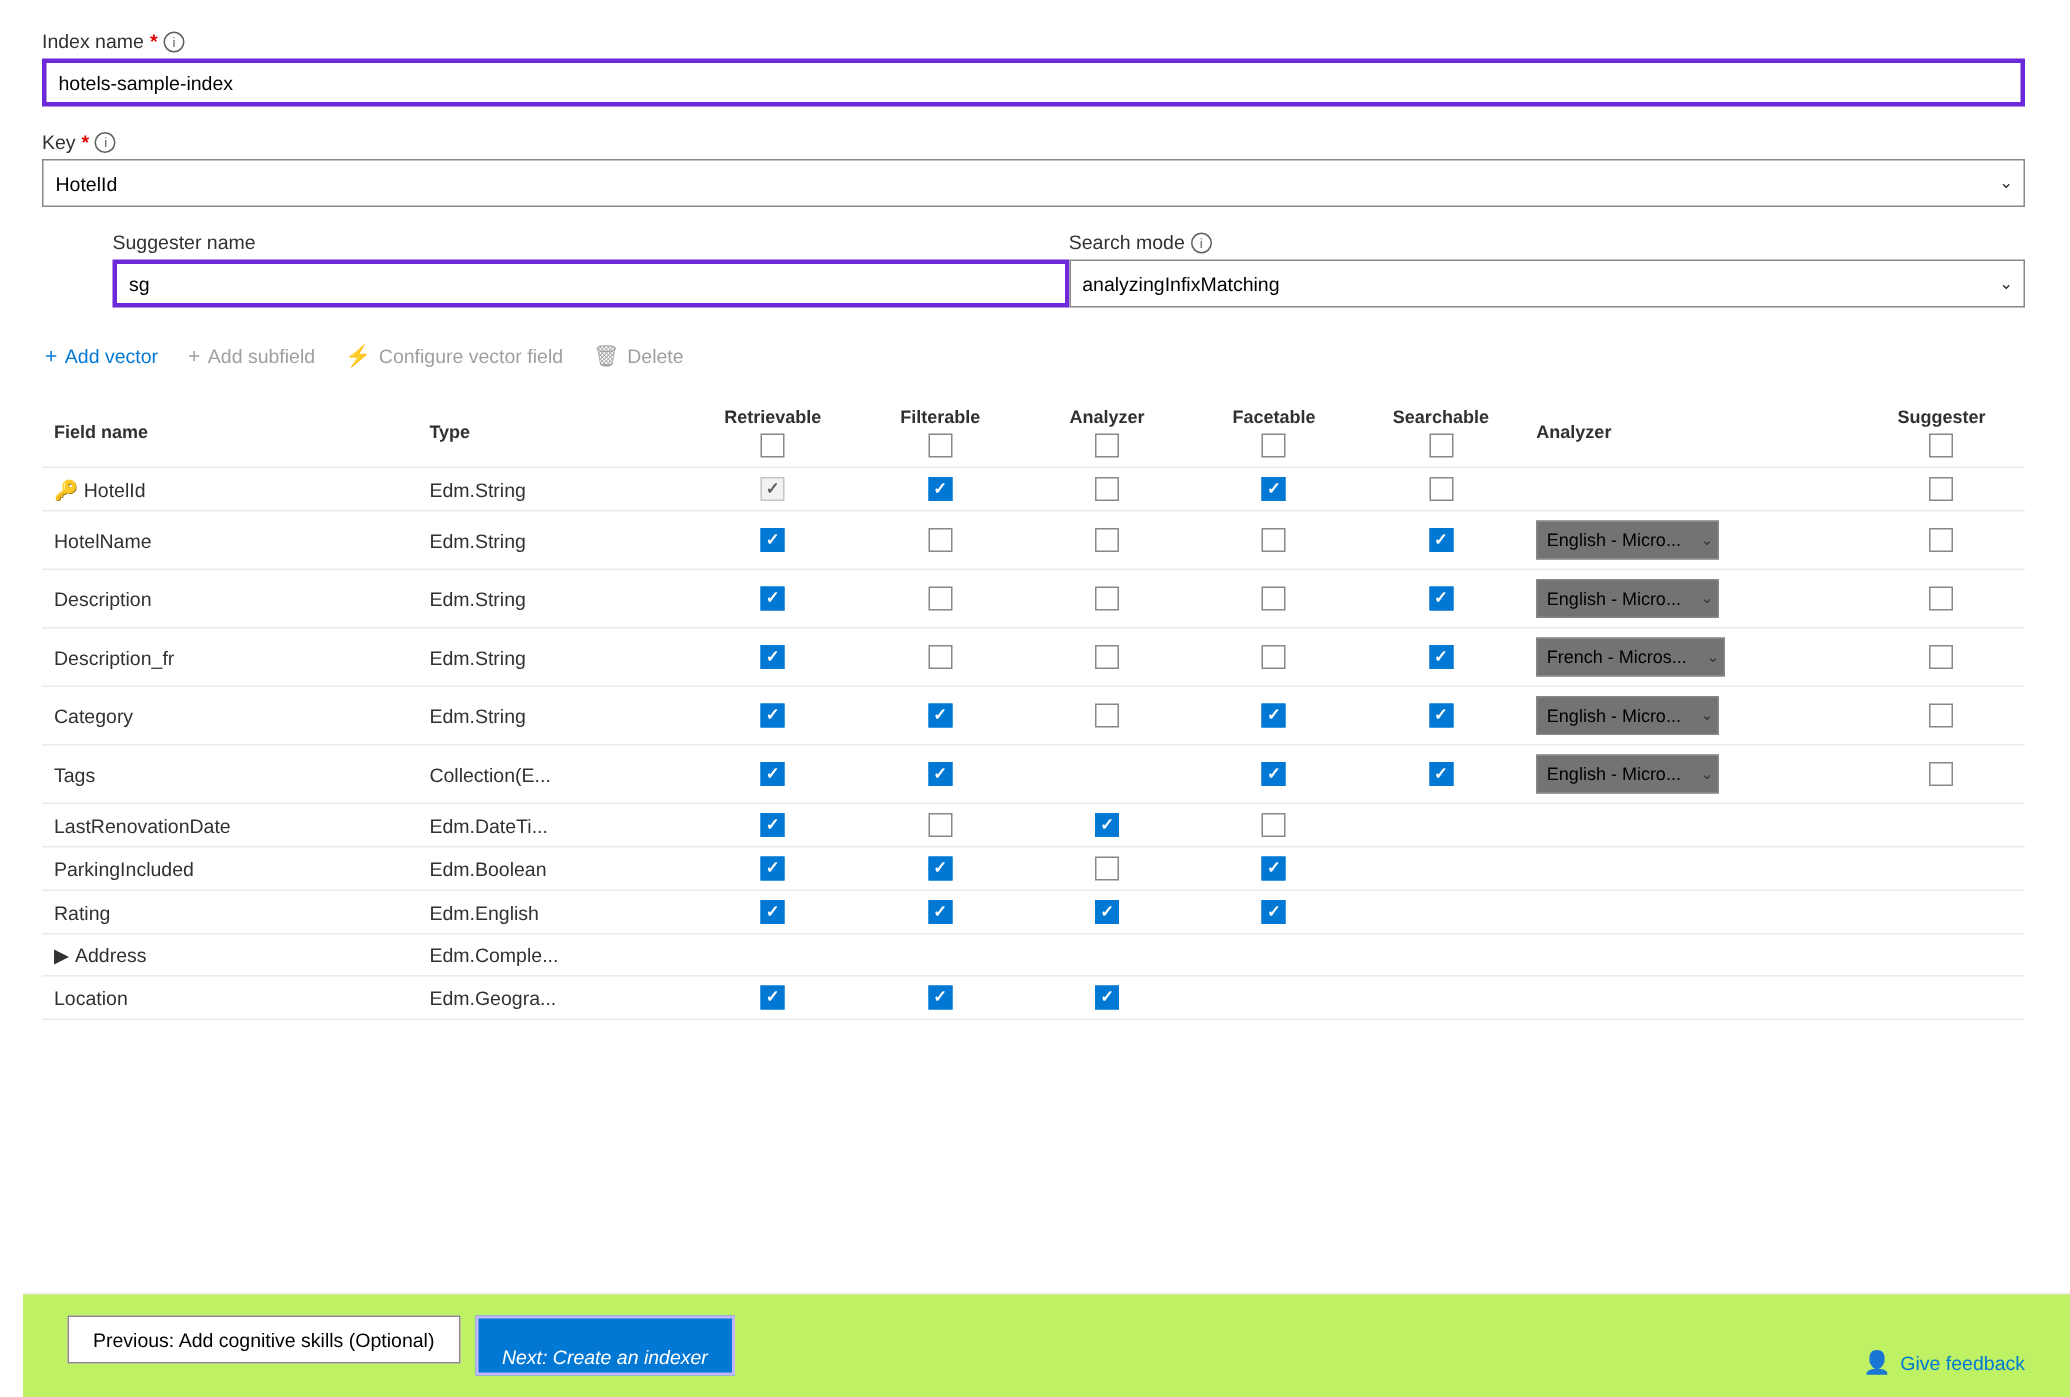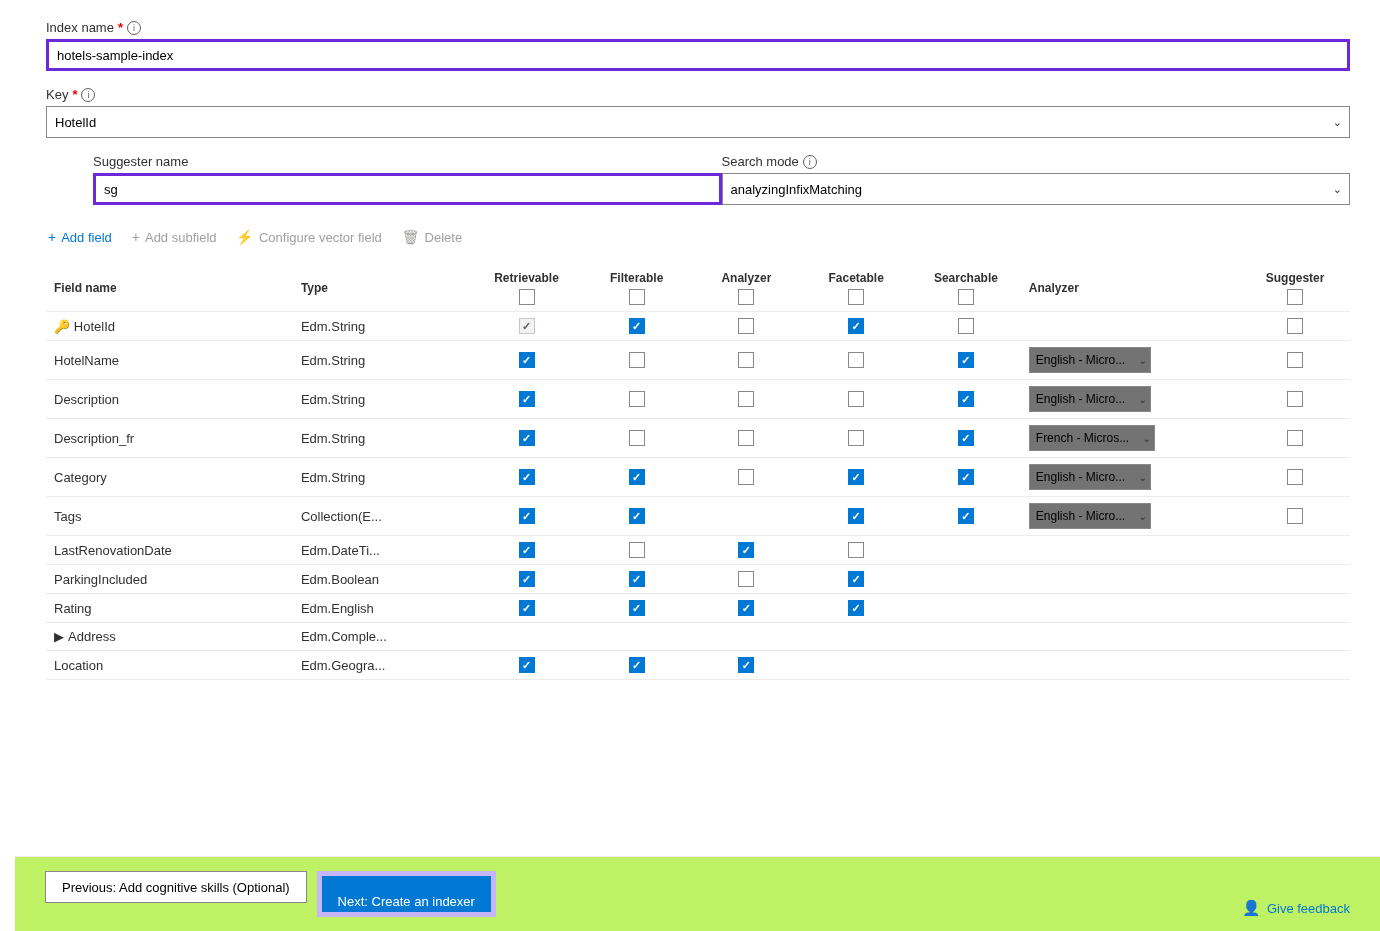--- a/index.html
+++ b/index.html
@@ -3,21 +3,21 @@
   <meta charset="utf-8">
   <style>
     * { box-sizing: border-box; margin: 0; padding: 0; }
     body {
       font-family: 'Segoe UI', Arial, sans-serif;
       font-size: 13px;
       background: #fff;
       color: #323130;
     }
     .page-container {
-      padding: 20px 30px 0 46px;
+      padding: 20px 30px 0 28px;
       max-width: 1380px;
     }
     .form-section {
       margin-bottom: 16px;
     }
     .field-label {
       font-size: 13px;
       margin-bottom: 4px;
       display: flex;
       align-items: center;
@@ -219,26 +219,27 @@
       background: #fff;
       padding: 5px 16px;
       font-size: 13px;
       font-family: inherit;
       cursor: pointer;
       height: 32px;
     }
     .btn-primary {
       background: #0078d4;
       color: #fff;
-      border: 5px solid #c4b5fd;
+      border: 2px solid #c4b5fd;
       padding: 18px 16px;
       font-size: 13px;
       font-family: inherit;
       cursor: pointer;
       height: 32px;
+      font-style: italic;
     }
     .feedback-btn {
       display: flex;
       align-items: center;
       gap: 6px;
       background: none;
       border: none;
       color: #0078d4;
       font-size: 13px;
       font-family: inherit;
@@ -299,21 +300,21 @@
           <option>analyzingInfixMatching</option>
         </select>
         <span class="select-chevron">⌄</span>
       </div>
     </div>
   </div>
 
   <div class="toolbar">
     <button class="toolbar-btn active">
       <span class="icon">+</span>
-      <span>Add field</span>
+      <span>Add vector</span>
     </button>
     <button class="toolbar-btn inactive">
       <span class="icon">+</span>
       <span>Add subfield</span>
     </button>
     <button class="toolbar-btn inactive">
       <span class="icon">⚡</span>
       <span>Configure vector field</span>
     </button>
     <button class="toolbar-btn inactive">

